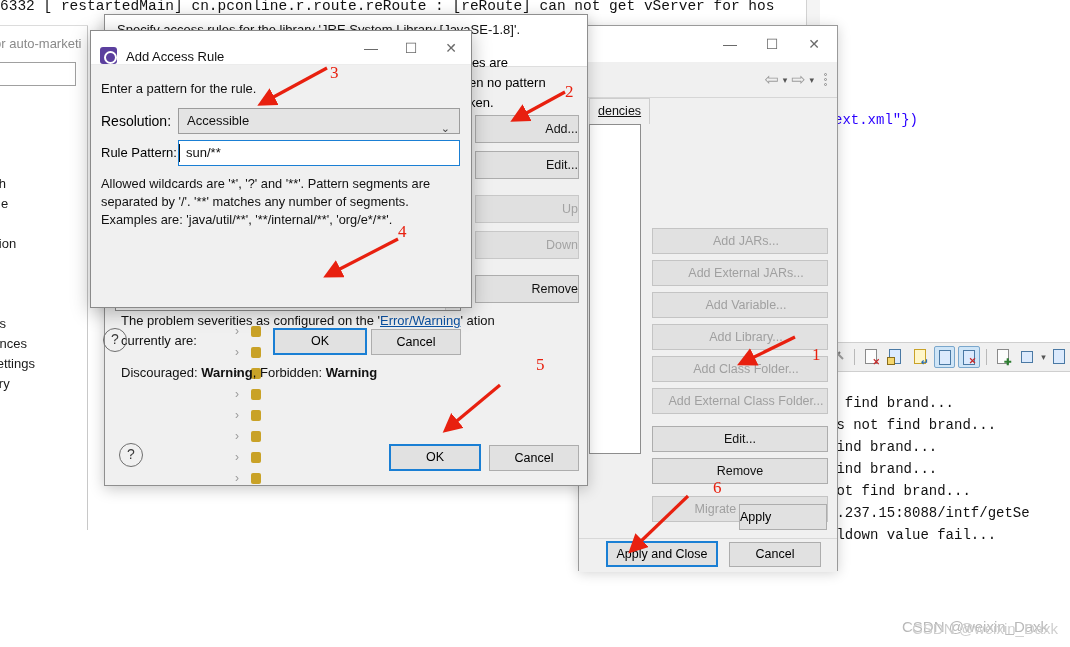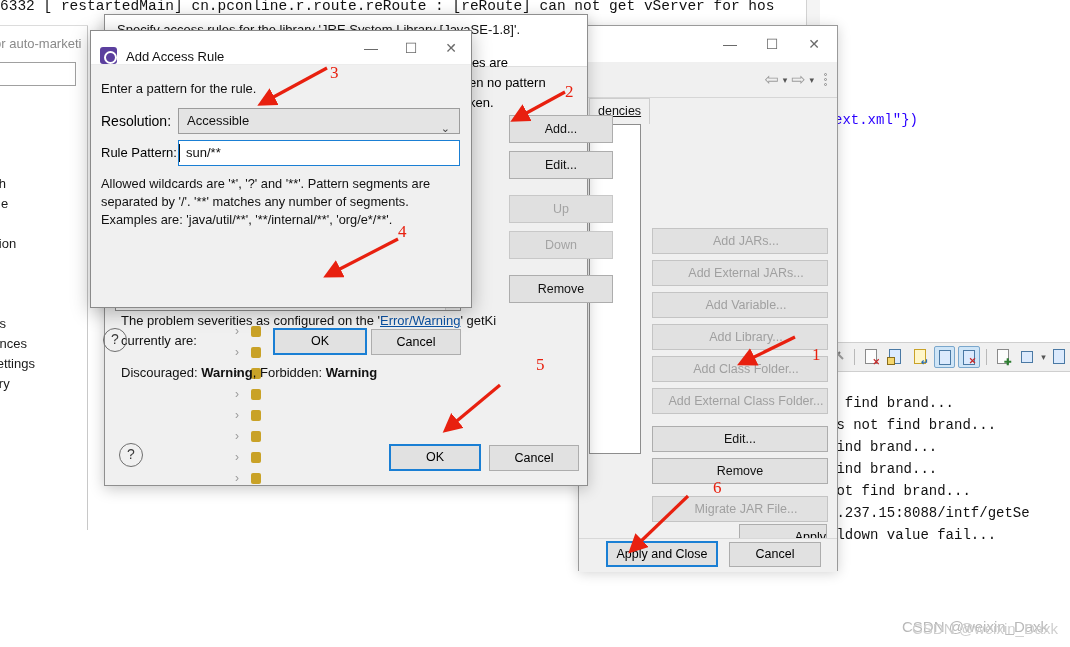--- a/index.html
+++ b/index.html
@@ -142,21 +142,21 @@
     display:block; width:176px; height:26px; margin-bottom:6px;
     background:#e1e1e1; border:1px solid #adadad; font-size:12.5px;
     color:#111; text-align:center; line-height:24px; font-family:"Liberation Sans", sans-serif;
   }
   .pbtn.disabled { color:#a0a0a0; background:#e1e1e1; border-color:#c4c4c4;padding-left:12px; }
   .pbtn.gap { margin-top:12px; }
 
   #apply-row { position:absolute; left:0; top:474px; width:258px; height:38px; }
   #apply-btn {
     position:absolute; right:10px; top:4px; width:88px; height:26px;
-    background:#e1e1e1; border:1px solid #adadad; font-size:12.5px; text-align:right; line-height:24px;margin-top:20px;
+    background:#e1e1e1; border:1px solid #adadad; font-size:12.5px; text-align:left; line-height:24px;
   }
   #props-footer {
     position:absolute; left:0; top:512px; width:258px; height:32px;
     border-top:1px solid #d8d8d8; background:#f0f0f0;
   }
   #apply-close-btn {
     position:absolute; left:27px; top:2px; width:112px; height:26px;
     background:#e1e1e1; border:2px solid #1a7fd4; font-size:12.5px;
     text-align:center; line-height:22px;
   }
@@ -175,21 +175,21 @@
   #access-header {
     position:absolute; left:0; top:0; width:482px; height:52px; background:#ffffff;
     border-bottom:1px solid #dedede; padding:6px 12px 0 12px;
   }
   #access-header .h-line { font-size:13px; color:#111; line-height:17px; }
 
   #access-buttons { position:absolute; left:370px; top:100px; width:104px; }
   .abtn {
     display:block; width:104px; height:28px; margin-bottom:8px;
     background:#e1e1e1; border:1px solid #adadad; font-size:12.5px;
-    text-align:center; line-height:26px; color:#111;margin-left:34px;
+    text-align:right; line-height:26px; color:#111;
   }
   .abtn.disabled { color:#a3a3a3; background:#e0e0e0; border-color:#c8c8c8; }
   .abtn.spacer { margin-top:16px; }
 
   #rules-list {
     position:absolute; left:10px; top:100px; width:346px; height:196px;
     background:#ffffff; border:1px solid #8d8d8d;
   }
   #rules-scroll {
     position:absolute; right:0; top:0; width:15px; height:194px; background:#f1f1f1;
@@ -495,21 +495,21 @@
         <span class="bt-dot"></span>
       </div>
     <div class="bt-row">
         <span class="bt-chev">›</span>
         <span class="bt-dot"></span>
       </div>
   </div>
 
   <div id="access-info">
     <div>
-      <span>The problem severities as configured on the '</span><span id="err-link">Error/Warning</span><span>' getKi</span>
+      <span>The problem severities as configured on the '</span><span id="err-link">Error/Warning</span><span>' ation</span>
     </div>
     <div>currently are:</div>
     <div style="height:12px"></div>
     <div>
       <span>Discouraged: </span><span class="em">Warning</span><span>, Forbidden: </span><span class="em">Warning</span>
     </div>
   </div>
 
   <div id="access-help">?</div>
   <div id="access-ok">OK</div>

